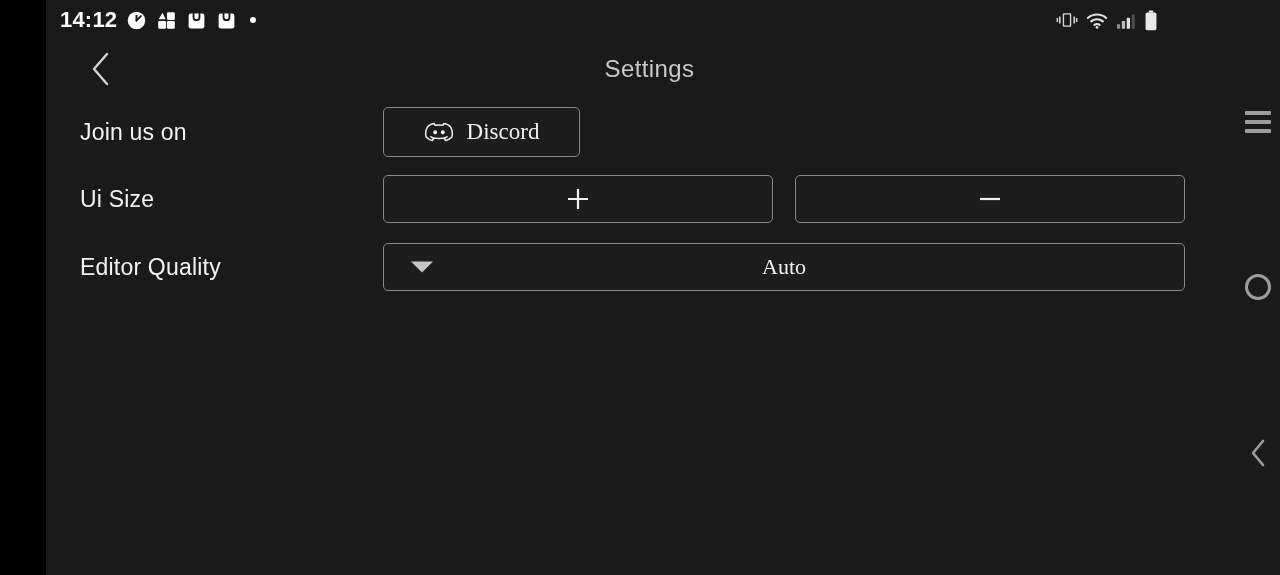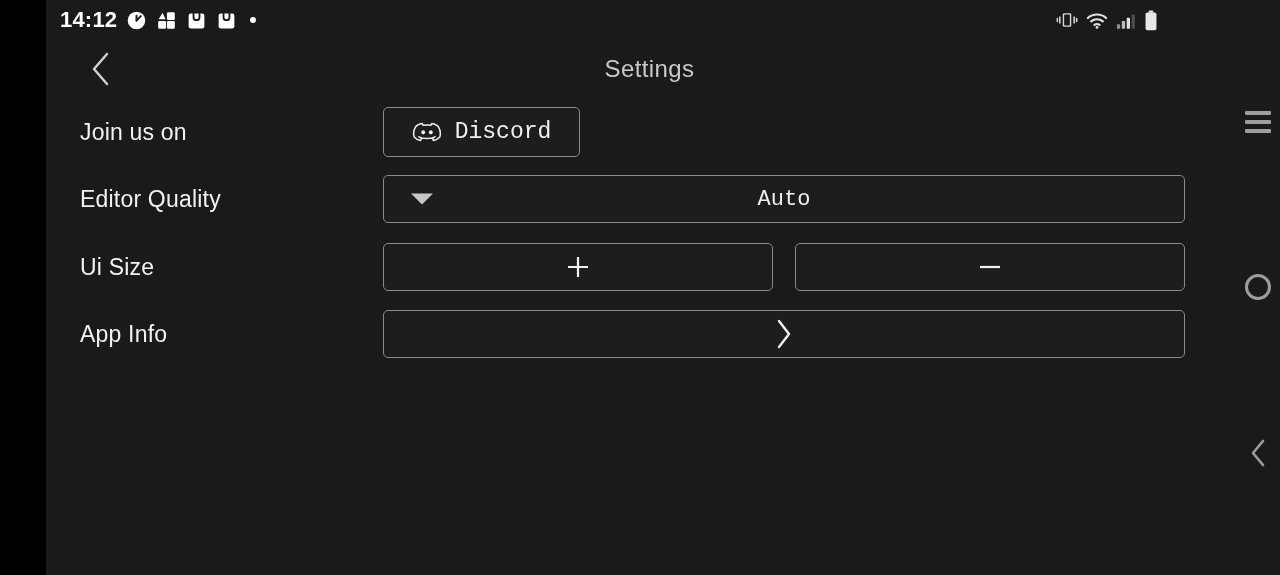--- a/index.html
+++ b/index.html
@@ -80,21 +80,21 @@
 
   .ctl{
     position:relative;
     height:48px;
     border:1px solid #8a8a8a;
     border-radius:5px;
     background:#1d1d1d;
     display:flex; align-items:center; justify-content:center;
     color:#f0f0f0; font-size:22px;
     cursor:pointer;
-    font-family:Liberation Mono, monospace;
+    font-family:Liberation Serif, serif;
   }
   .ctl.full{ flex:1 1 auto; }
   .ctl.half{ flex:1 1 0; }
 
   
   .ctl.discord{
     flex:0 0 197px; height:50px; gap:13px; font-size:23px;
   }
 
   
@@ -215,56 +215,46 @@
             <ellipse cx="11.2" cy="12.3" rx="1.9" ry="2.1" fill="#f0f0f0"></ellipse>
             <ellipse cx="18.8" cy="12.3" rx="1.9" ry="2.1" fill="#f0f0f0"></ellipse>
           </svg>
           <span>Discord</span>
         </div>
       </div>
     </div>
 
 
     <div class="row">
-      <div class="row-label">Editor Quality</div>
-      <div class="ctl-area">
-        <div class="ctl full">
-          <span class="dd-tri"></span>
-          <span>Auto</span>
-        </div>
-      </div>
-    </div>
-
-    <div class="row">
       <div class="row-label">Ui Size</div>
       <div class="ctl-area">
         <div class="ctl half">
           <svg class="glyph-plus" width="28" height="28" viewBox="0 0 28 28">
             <path d="M14 4 V24 M4 14 H24" stroke="#f0f0f0" stroke-width="2.2" stroke-linecap="butt"></path>
           </svg>
         </div>
         <div class="ctl half">
           <svg class="glyph-minus" width="28" height="28" viewBox="0 0 28 28">
             <path d="M4 14 H24" stroke="#f0f0f0" stroke-width="2.2" stroke-linecap="butt"></path>
           </svg>
         </div>
       </div>
     </div>
 
-
     <div class="row">
-      <div class="row-label">App Info</div>
+      <div class="row-label">Editor Quality</div>
       <div class="ctl-area">
         <div class="ctl full">
-          <svg class="glyph-chev" width="18" height="32" viewBox="0 0 18 32">
-            <path d="M4 3 L14 16 L4 29" fill="none" stroke="#f0f0f0" stroke-width="2.4" stroke-linecap="round" stroke-linejoin="round"></path>
-          </svg>
-        </div>
-      </div>
-    </div>
+          <span class="dd-tri"></span>
+          <span>Auto</span>
+        </div>
+      </div>
+    </div>
+
+
 
 
   </div>
 
   <div class="nav-gutter" style="background:transparent;">
     <div class="nav-item nav-recents">
       <div class="burger">
         <div class="burger-line"></div>
         <div class="burger-line"></div>
         <div class="burger-line"></div>

